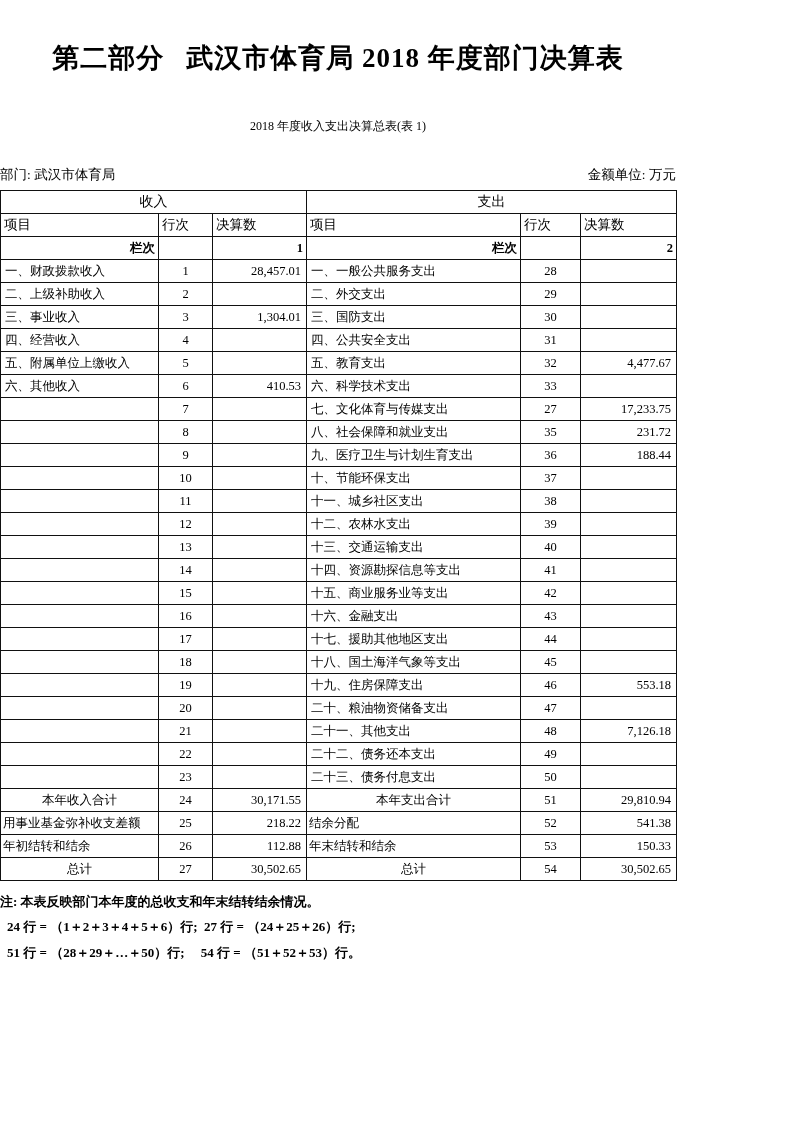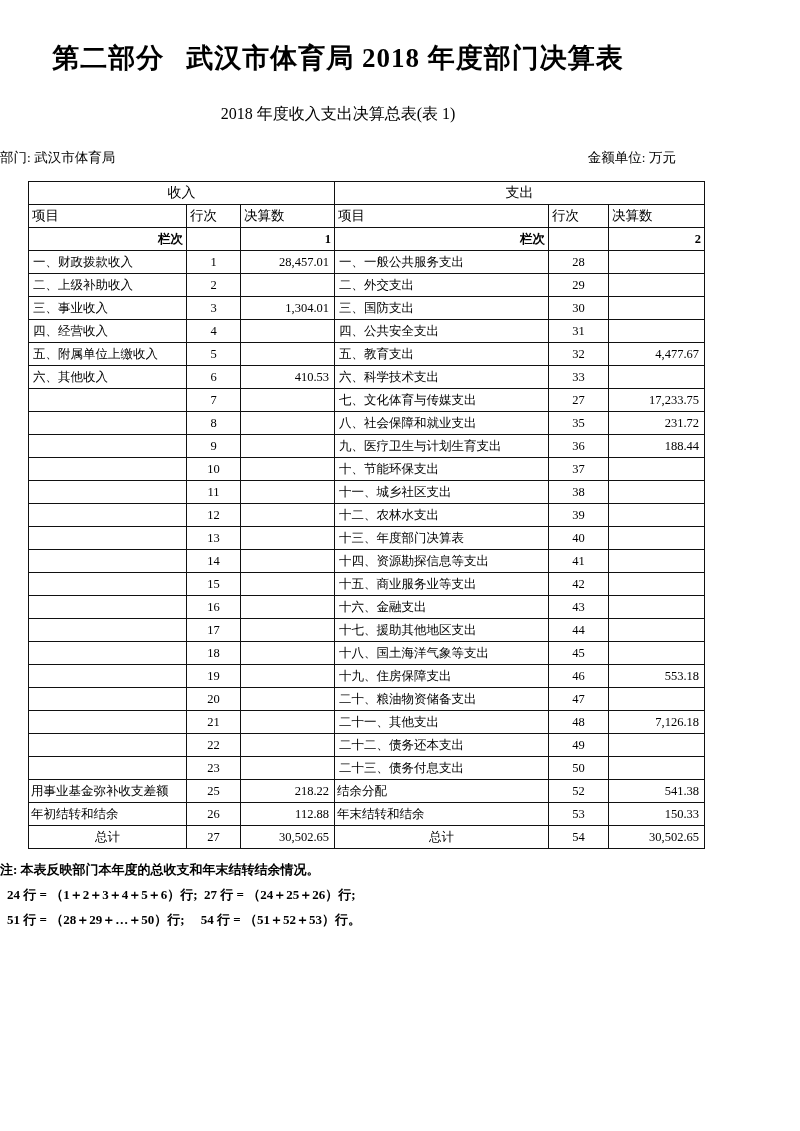--- a/index.html
+++ b/index.html
@@ -31,49 +31,48 @@
     letter-spacing: 1px;
     margin: 0;
     padding-top: 42px;
     line-height: 1.2;
     font-family: "Liberation Serif", "DejaVu Serif", serif;
   }
   .doc-title .gap { display: inline-block; width: 22px; }
 
   .sub-title {
     text-align: center;
-    font-size: 16px;
+    font-size: 12px;
     font-weight: normal;
-    margin: 0;
+    margin: 15px;
     padding-top: 30px;
     line-height: 1.2;
   }
 
   .meta-row {
     width: 676px;
-    margin: 8px auto;
+    margin: 0 auto;
     padding-top: 18px;
     display: flex;
     justify-content: space-between;
     font-size: 13.5px;
     line-height: 1.2;
   }
 
   
   .tbl-wrap {
     width: 676px;
     margin: 0 auto;
     padding-top: 7px;
   }
   table.fin {
     border-collapse: collapse;
     width: 676px;
     table-layout: fixed;
     font-size: 12.5px;
-    margin-left: 28px;
   }
   table.fin td {
     border: 1px solid #111;
     height: 23px;
     padding: 0 3px;
     vertical-align: middle;
     line-height: 1.15;
     box-sizing: border-box;
     overflow: hidden;
     white-space: nowrap;
@@ -260,21 +259,21 @@
             <td class="t-center">12</td>
             <td class="t-right"></td>
             <td class="item-cell">十二、农林水支出</td>
             <td class="t-center">39</td>
             <td class="t-right"></td>
           </tr>
           <tr>
             <td class="item-cell"></td>
             <td class="t-center">13</td>
             <td class="t-right"></td>
-            <td class="item-cell">十三、年度部门决算表</td>
+            <td class="item-cell">十三、交通运输支出</td>
             <td class="t-center">40</td>
             <td class="t-right"></td>
           </tr>
           <tr>
             <td class="item-cell"></td>
             <td class="t-center">14</td>
             <td class="t-right"></td>
             <td class="item-cell">十四、资源勘探信息等支出</td>
             <td class="t-center">41</td>
             <td class="t-right"></td>
@@ -346,20 +345,28 @@
           <tr>
             <td class="item-cell"></td>
             <td class="t-center">23</td>
             <td class="t-right"></td>
             <td class="item-cell">二十三、债务付息支出</td>
             <td class="t-center">50</td>
             <td class="t-right"></td>
           </tr>
         </tbody>
       <tbody id="tbody-summary">
+        <tr>
+          <td class="t-center">本年收入合计</td>
+          <td class="t-center">24</td>
+          <td class="t-right">30,171.55</td>
+          <td class="t-center">本年支出合计</td>
+          <td class="t-center">51</td>
+          <td class="t-right">29,810.94</td>
+        </tr>
         <tr class="tall-row">
           <td class="wrap-cell">用事业基金弥补收支差额</td>
           <td class="t-center">25</td>
           <td class="t-right">218.22</td>
           <td class="item-indent">结余分配</td>
           <td class="t-center">52</td>
           <td class="t-right">541.38</td>
         </tr>
         <tr>
           <td class="item-indent">年初结转和结余</td>

